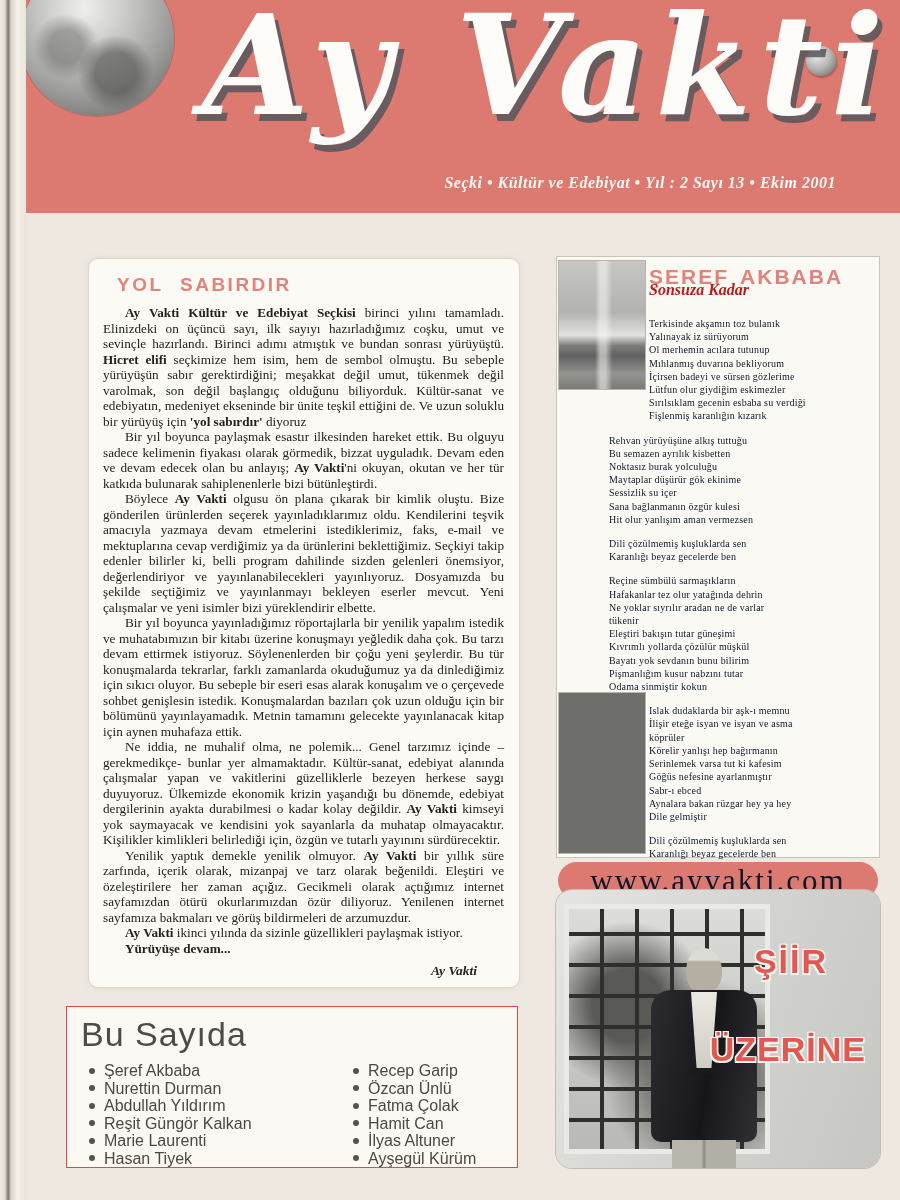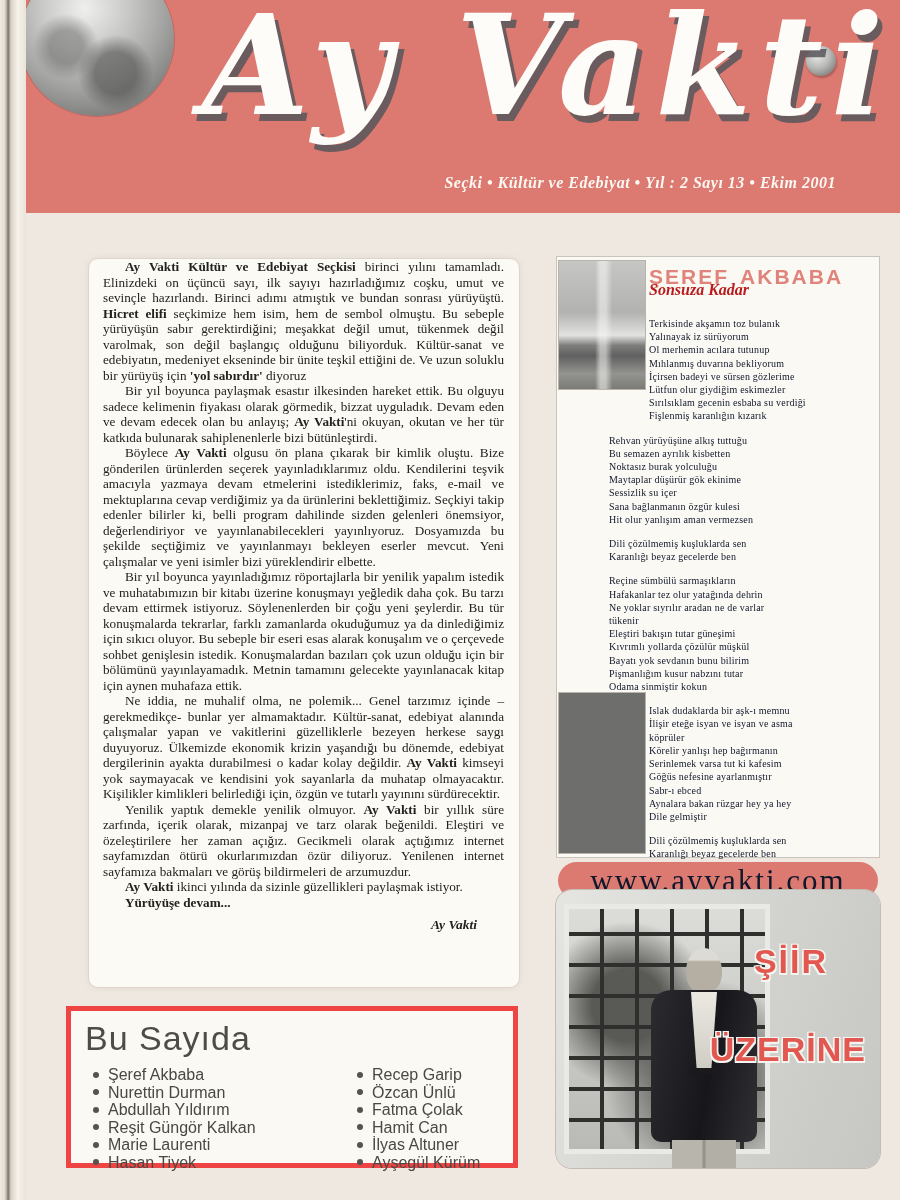--- a/index.html
+++ b/index.html
@@ -94,21 +94,21 @@
   .feature-title{position:absolute;left:30px;top:14px;right:4px;margin:0;text-align:center;
     font-family:"Liberation Sans",sans-serif;font-weight:bold;font-size:30px;color:#121212;white-space:nowrap;
     text-shadow:-1.5px -1.5px 0 #f2f2ee,1.5px -1.5px 0 #f2f2ee,-1.5px 1.5px 0 #f2f2ee,1.5px 1.5px 0 #f2f2ee,2px 3px 2px rgba(240,240,236,.9);}
   .feature-sub{position:absolute;margin:0;font-family:"Liberation Sans",sans-serif;font-weight:bold;
     color:#e2574f;text-shadow:-1.5px -1.5px 0 #f4f4f0,1.5px -1.5px 0 #f4f4f0,-1.5px 1.5px 0 #f4f4f0,1.5px 1.5px 0 #f4f4f0;}
   .feature-sub1{top:52px;right:52px;font-size:34px;letter-spacing:2px;}
   .feature-sub2{top:92px;right:14px;font-size:34px;letter-spacing:1px;margin-top:48px;}
 
   
   .contents-box{position:absolute;left:66px;top:1006px;width:452px;height:162px;
-    background:#fbf9f3;border:5px solid #ef4444;box-sizing:border-box;}
+    background:#fbf9f3;border:1px solid #ef4444;box-sizing:border-box;}
   .contents-title{margin:8px 0 8px 14px;font-family:"Liberation Sans",sans-serif;
     font-size:34px;font-weight:normal;color:#4e4c48;letter-spacing:1px;}
   .contents-cols{display:flex;padding-left:22px;}
   .contents-col{list-style:none;margin:0;padding:0;}
   .contents-col.c1{width:264px;}
   .citem{font-family:"Liberation Sans",sans-serif;font-size:16px;line-height:17.5px;color:#4a4844;white-space:nowrap;}
   .dot{display:inline-block;width:6px;height:6px;border-radius:50%;background:#55534f;margin:0 9px 2px 0;vertical-align:middle;}
 </style>
 </head>
 <body>
@@ -118,20 +118,21 @@
   <div class="corner-mark"></div>
 
   <div class="header">
     <div class="moon"></div>
     <div class="moon-dot"></div>
     <h1 class="masthead">Ay Vakti</h1>
     <p class="issue-line">Seçki • Kültür ve Edebiyat • Yıl : 2 Sayı 13 • Ekim 2001</p>
   </div>
 
   <div class="article-box">
+    <h2 class="article-title">YOL SABIRDIR</h2>
     <div class="article-body">
         <p class="para"><b>Ay Vakti Kültür ve Edebiyat Seçkisi</b><span> birinci yılını tamamladı. Elinizdeki on üçüncü sayı, ilk sayıyı hazırladığımız coşku, umut ve sevinçle hazırlandı. Birinci adımı atmıştık ve bundan sonrası yürüyüştü. </span><b>Hicret elifi</b><span> seçkimize hem isim, hem de sembol olmuştu. Bu sebeple yürüyüşün sabır gerektirdiğini; meşakkat değil umut, tükenmek değil varolmak, son değil başlangıç olduğunu biliyorduk. Kültür-sanat ve edebiyatın, medeniyet ekseninde bir ünite teşkil ettiğini de. Ve uzun soluklu bir yürüyüş için </span><b>'yol sabırdır'</b><span> diyoruz</span></p>
         <p class="para"><span>Bir yıl boyunca paylaşmak esastır ilkesinden hareket ettik. Bu olguyu sadece kelimenin fiyakası olarak görmedik, bizzat uyguladık. Devam eden ve devam edecek olan bu anlayış; </span><b>Ay Vakti</b><span>'ni okuyan, okutan ve her tür katkıda bulunarak sahiplenenlerle bizi bütünleştirdi.</span></p>
         <p class="para"><span>Böylece </span><b>Ay Vakti</b><span> olgusu ön plana çıkarak bir kimlik oluştu. Bize gönderilen ürünlerden seçerek yayınladıklarımız oldu. Kendilerini teşvik amacıyla yazmaya devam etmelerini istediklerimiz, faks, e-mail ve mektuplarına cevap verdiğimiz ya da ürünlerini beklettiğimiz. Seçkiyi takip edenler bilirler ki, belli program dahilinde sizden gelenleri önemsiyor, değerlendiriyor ve yayınlanabilecekleri yayınlıyoruz. Dosyamızda bu şekilde seçtiğimiz ve yayınlanmayı bekleyen eserler mevcut. Yeni çalışmalar ve yeni isimler bizi yüreklendirir elbette.</span></p>
         <p class="para"><span>Bir yıl boyunca yayınladığımız röportajlarla bir yenilik yapalım istedik ve muhatabımızın bir kitabı üzerine konuşmayı yeğledik daha çok. Bu tarzı devam ettirmek istiyoruz. Söylenenlerden bir çoğu yeni şeylerdir. Bu tür konuşmalarda tekrarlar, farklı zamanlarda okuduğumuz ya da dinlediğimiz için sıkıcı oluyor. Bu sebeple bir eseri esas alarak konuşalım ve o çerçevede sohbet genişlesin istedik. Konuşmalardan bazıları çok uzun olduğu için bir bölümünü yayınlayamadık. Metnin tamamını gelecekte yayınlanacak kitap için aynen muhafaza ettik.</span></p>
         <p class="para"><span>Ne iddia, ne muhalif olma, ne polemik... Genel tarzımız içinde –gerekmedikçe- bunlar yer almamaktadır. Kültür-sanat, edebiyat alanında çalışmalar yapan ve vakitlerini güzelliklerle bezeyen herkese saygı duyuyoruz. Ülkemizde ekonomik krizin yaşandığı bu dönemde, edebiyat dergilerinin ayakta durabilmesi o kadar kolay değildir. </span><b>Ay Vakti</b><span> kimseyi yok saymayacak ve kendisini yok sayanlarla da muhatap olmayacaktır. Kişilikler kimlikleri belirlediği için, özgün ve tutarlı yayınını sürdürecektir.</span></p>
         <p class="para"><span>Yenilik yaptık demekle yenilik olmuyor. </span><b>Ay Vakti</b><span> bir yıllık süre zarfında, içerik olarak, mizanpaj ve tarz olarak beğenildi. Eleştiri ve özeleştirilere her zaman açığız. Gecikmeli olarak açtığımız internet sayfamızdan ötürü okurlarımızdan özür diliyoruz. Yenilenen internet sayfamıza bakmaları ve görüş bildirmeleri de arzumuzdur.</span></p>
         <p class="para"><b>Ay Vakti</b><span> ikinci yılında da sizinle güzellikleri paylaşmak istiyor.</span></p>
         <p class="para"><b>Yürüyüşe devam...</b></p>
       </div>

